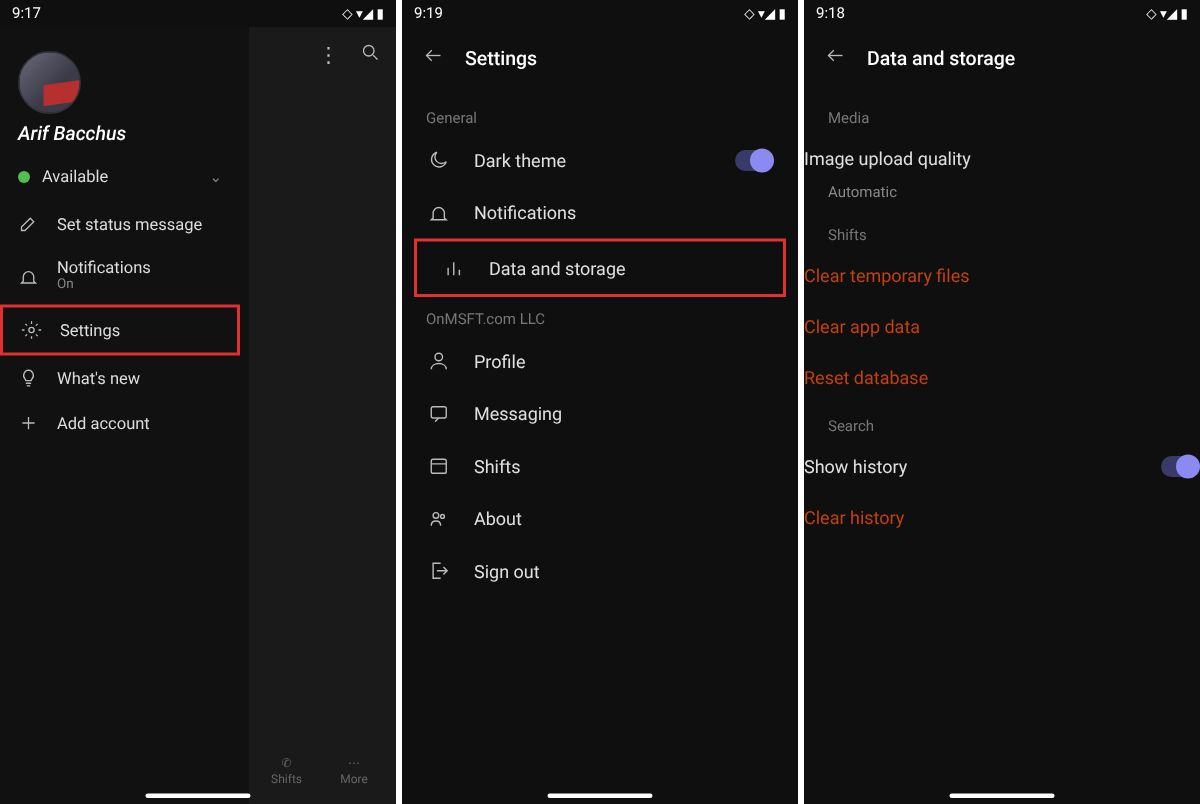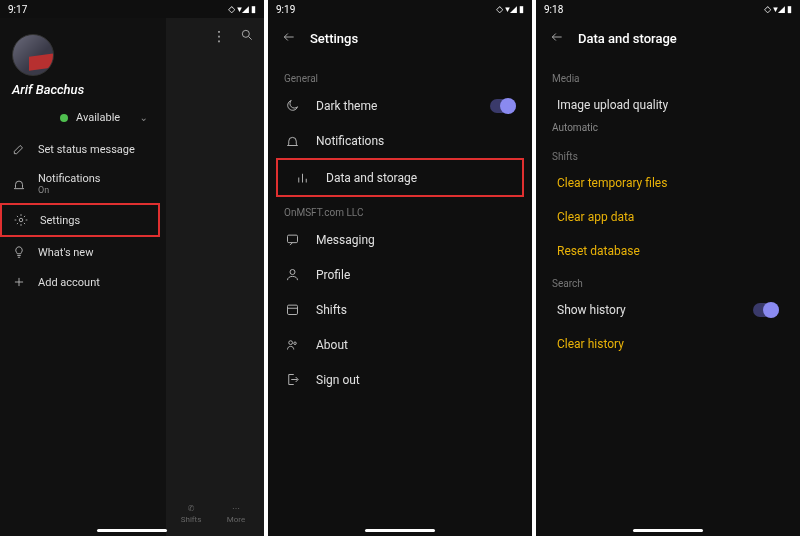--- a/index.html
+++ b/index.html
@@ -57,21 +57,21 @@
     }
     .avatar::after{
       content:""; position:absolute; right:-2px; bottom:6px; width:26px;height:14px;
       background:#b73030; transform:skewY(-8deg);
     }
     .user-name{font-size:13px; font-weight:500; color:#fff; margin-top:6px;}
     .presence-row{
       display:flex; align-items:center; padding:6px 12px; gap:8px; font-size:11px; color:#ddd;
       justify-content:space-between; width:160px;
     }
-    .presence-left{display:flex;align-items:center;gap:8px;margin-left:48px;}
+    .presence-left{display:flex;align-items:center;gap:8px;}
     .dot-avail{width:8px;height:8px;border-radius:50%;background:#4fbf4f;}
     .chev{color:#888;font-size:10px;}
     .menu-list{display:flex;flex-direction:column;padding:4px 0;}
     .menu-item{
       display:flex; align-items:center; gap:12px; padding:8px 12px;
       font-size:11px; color:#ddd; min-height:30px;
     }
     .menu-item .sub-line{font-size:9px;color:#888;}
     .menu-item .row{display:flex;align-items:center;gap:12px;}
     .mi-icon{width:14px;height:14px;display:flex;align-items:center;justify-content:center;color:#bbb;flex-shrink:0;}
@@ -102,24 +102,24 @@
     .hl-box{border:2px solid #e03030;margin:0 8px;}
     .toggle{
       width:26px;height:14px;border-radius:7px;background:#3a3a6a;
       position:relative;margin-left:auto;
     }
     .toggle::after{
       content:"";position:absolute;right:0;top:-1px;width:16px;height:16px;
       border-radius:50%;background:#8a8af0;
     }
     .ds-item{
-      padding:10px 21px;font-size:12px;color:#e0e0e0;
+      padding:10px 0;font-size:12px;color:#e0e0e0;
       display:flex;align-items:center;justify-content:space-between;
     }
-    .ds-item.link{color:#eab308;}
+    .ds-item.link{color:#c2410c;}
     .ds-sub{font-size:10px;color:#888;padding:0 16px 8px;}
   </style>
 </head>
 <body>
 
 <div class="phone">
   <div class="status-bar">
     <span>9:17</span>
     <span class="status-icons">◇ ▾◢ ▮</span>
   </div>
@@ -246,34 +246,34 @@
             <line x1="12" y1="20" x2="12" y2="6"></line>
             <line x1="18" y1="20" x2="18" y2="14"></line>
           </svg>
         </span>
       <span>Data and storage</span>
     </div>
     <div class="section-label">OnMSFT.com LLC</div>
     <div class="set-item">
       <span class="si-icon">
           <svg viewBox="0 0 24 24">
+            <circle cx="12" cy="8" r="4"></circle>
+            <path d="M4 21c0-4 4-6 8-6s8 2 8 6"></path>
+          </svg>
+        </span>
+      <span>Profile</span>
+    </div>
+    <div class="set-item">
+      <span class="si-icon">
+          <svg viewBox="0 0 24 24">
             <rect x="4" y="5" width="16" height="12" rx="2"></rect>
             <path d="M8 21l4-4"></path>
           </svg>
         </span>
       <span>Messaging</span>
-    </div>
-    <div class="set-item">
-      <span class="si-icon">
-          <svg viewBox="0 0 24 24">
-            <circle cx="12" cy="8" r="4"></circle>
-            <path d="M4 21c0-4 4-6 8-6s8 2 8 6"></path>
-          </svg>
-        </span>
-      <span>Profile</span>
     </div>
     <div class="set-item">
       <span class="si-icon">
           <svg viewBox="0 0 24 24">
             <rect x="4" y="5" width="16" height="15" rx="2"></rect>
             <line x1="4" y1="10" x2="20" y2="10"></line>
           </svg>
         </span>
       <span>Shifts</span>
     </div>

